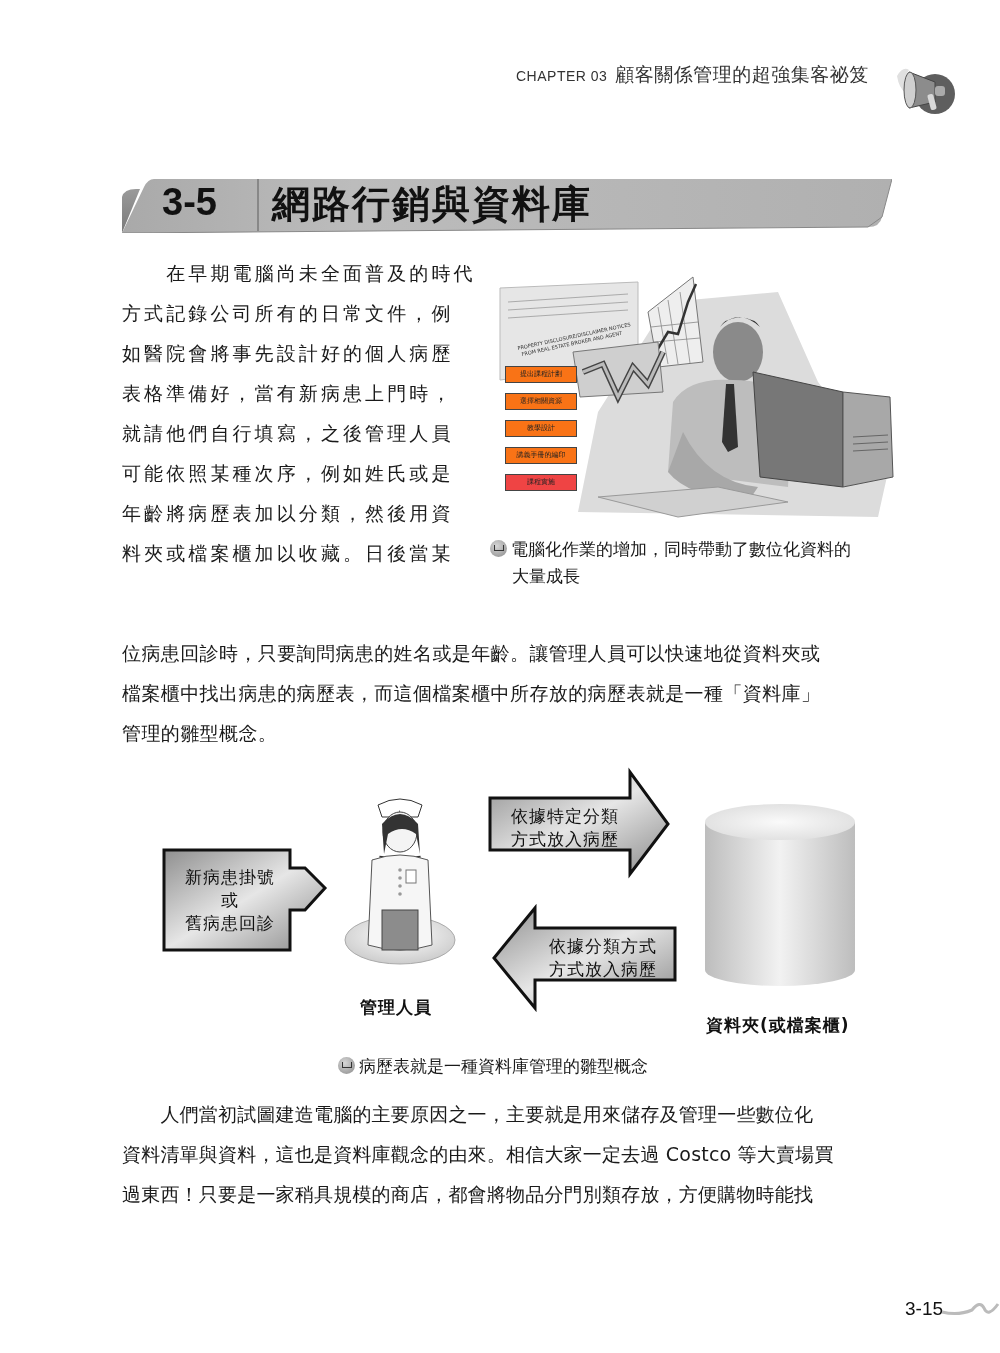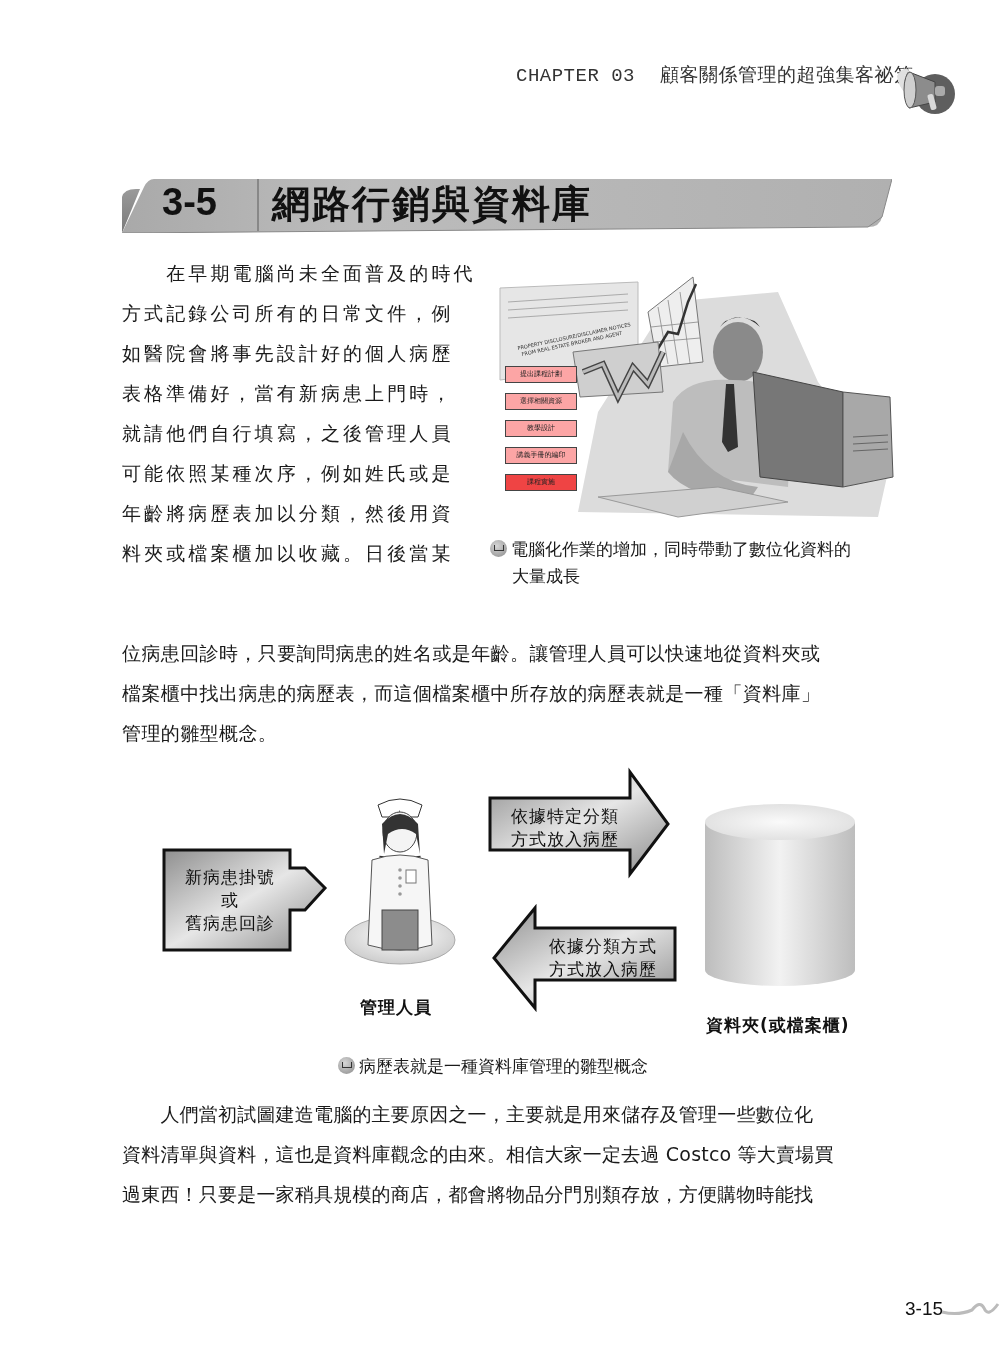--- a/index.html
+++ b/index.html
@@ -2,42 +2,42 @@
 <html><head>
 <meta charset="utf-8">
 <style>
   html, body { margin: 0; padding: 0; background: #fff; }
   body { width: 1000px; height: 1353px; position: relative; overflow: hidden;
          font-family: "DejaVu Sans", sans-serif; color: #1a1a1a; }
 
   
   .chapter-header { position: absolute; left: 516px; top: 62px; font-size: 19px; color: #333;
                     letter-spacing: 0.5px; white-space: nowrap; }
-  .chapter-header .ch-num { font-family: Liberation Mono, monospace; font-size: 19px; margin-right: 25px; }
+  .chapter-header .ch-num { font-family: Liberation Sans, sans-serif; font-size: 14px; margin-right: 8px; }
   .megaphone { position: absolute; left: 895px; top: 58px; width: 62px; height: 58px; }
 
   
   .banner { position: absolute; left: 122px; top: 177px; width: 770px; height: 56px; }
   .banner svg { position: absolute; left: 0; top: 0; }
   .banner .sec-num { position: absolute; left: 40px; top: 4px; font-family: "Liberation Sans", sans-serif;
                      font-weight: bold; font-size: 38px; color: #111; }
   .banner .sec-title { position: absolute; left: 150px; top: 2px; font-weight: bold; font-size: 38px; color: #111;
                        letter-spacing: 2px; }
 
   
   .para { position: absolute; font-size: 19px; line-height: 40px; color: #1a1a1a; }
   .para .line { display: block; white-space: nowrap; }
   .col-left { left: 122px; top: 253px; width: 345px; letter-spacing: 3.1px; }
   .col-full { left: 122px; top: 633px; width: 780px; letter-spacing: 0.4px; }
   .para2 { left: 122px; top: 1094px; width: 780px; letter-spacing: 0.2px; }
 
   
   .illus1 { position: absolute; left: 488px; top: 272px; width: 410px; height: 255px; }
   .flow-box { position: absolute; left: 17px; width: 70px; height: 15px; border: 1px solid #444;
-              background: #fca5a5; font-size: 7px; text-align: center; line-height: 15px; color: #222; }
+              background: #f97316; font-size: 7px; text-align: center; line-height: 15px; color: #222; }
   .flow-box.dark { background: #ef4444; }
 
   .caption { position: absolute; font-size: 17px; color: #1a1a1a; line-height: 27px; }
   .caption .cap-icon { display: inline-block; width: 17px; height: 17px; border-radius: 50%;
                        background: radial-gradient(circle at 40% 35%, #d6d6d6, #8a8a8a);
                        vertical-align: -2px; margin-right: 4px; position: relative; }
   .caption .cap-icon::after { content: ""; position: absolute; left: 4px; top: 5px; width: 8px; height: 5px;
                               border: 1.5px solid #333; border-top: 0; }
   .cap1 { left: 490px; top: 536px; width: 410px; }
   .cap1 .cap-cont { display: block; padding-left: 22px; }

